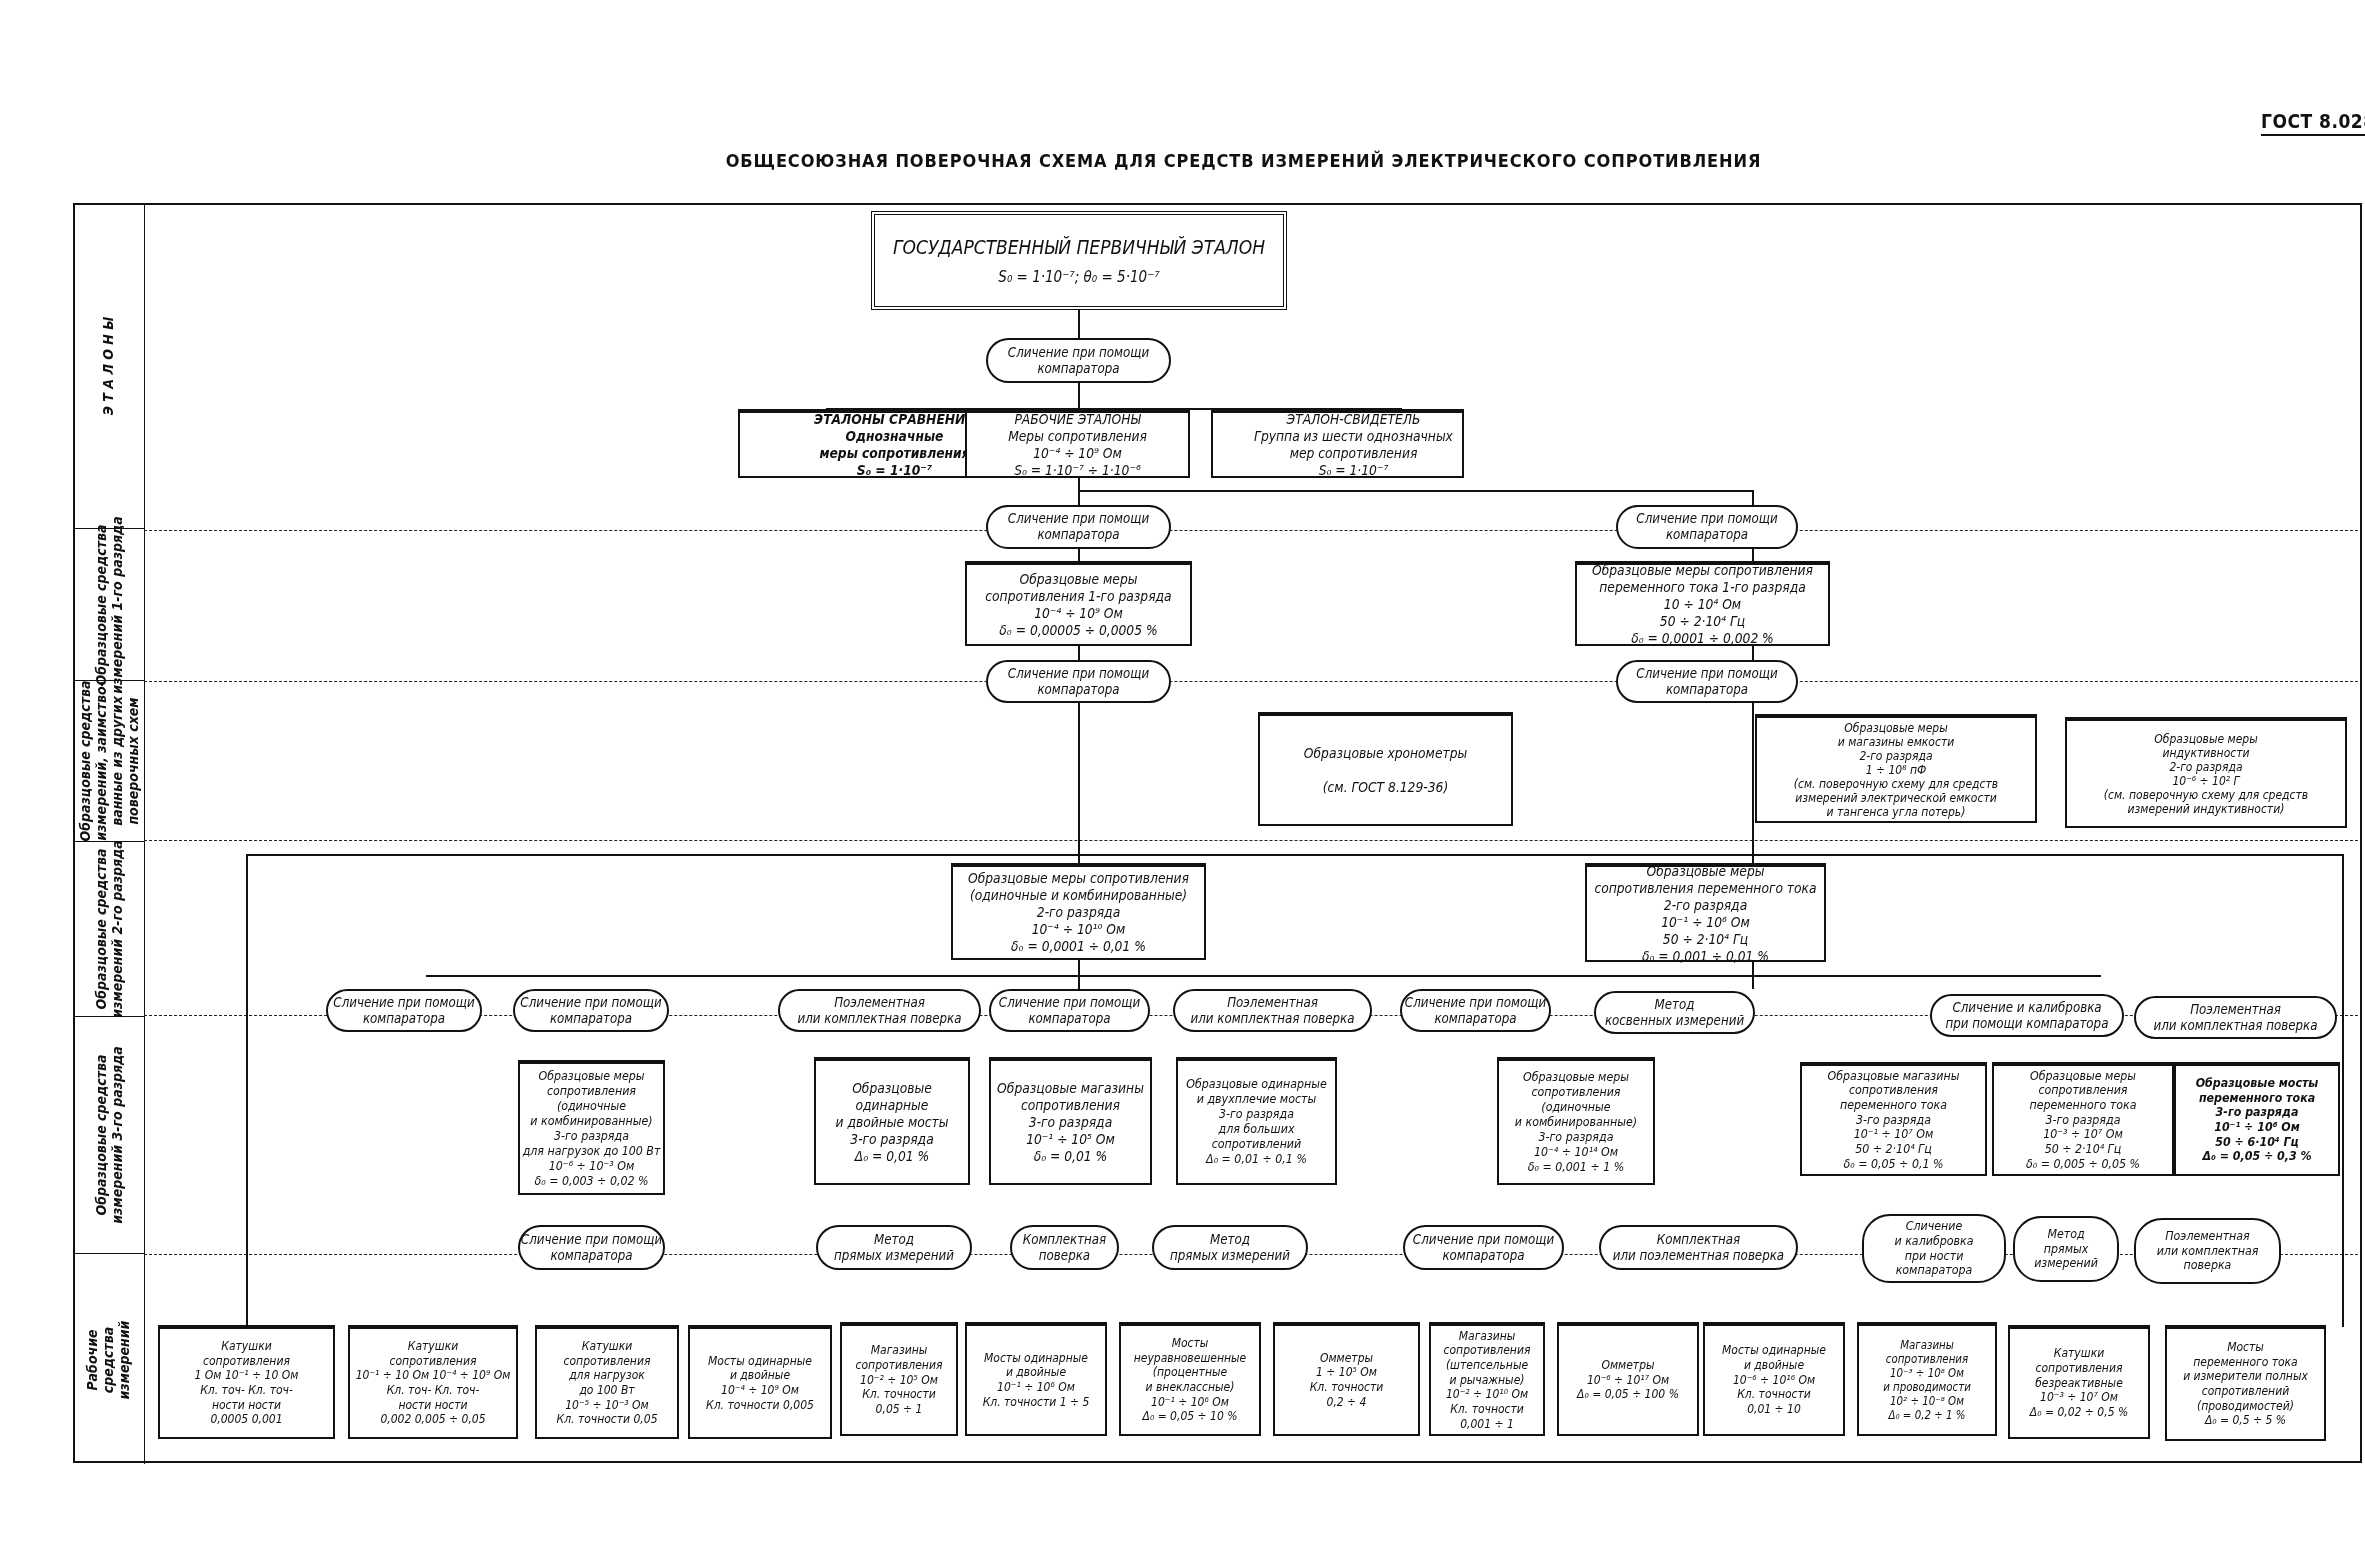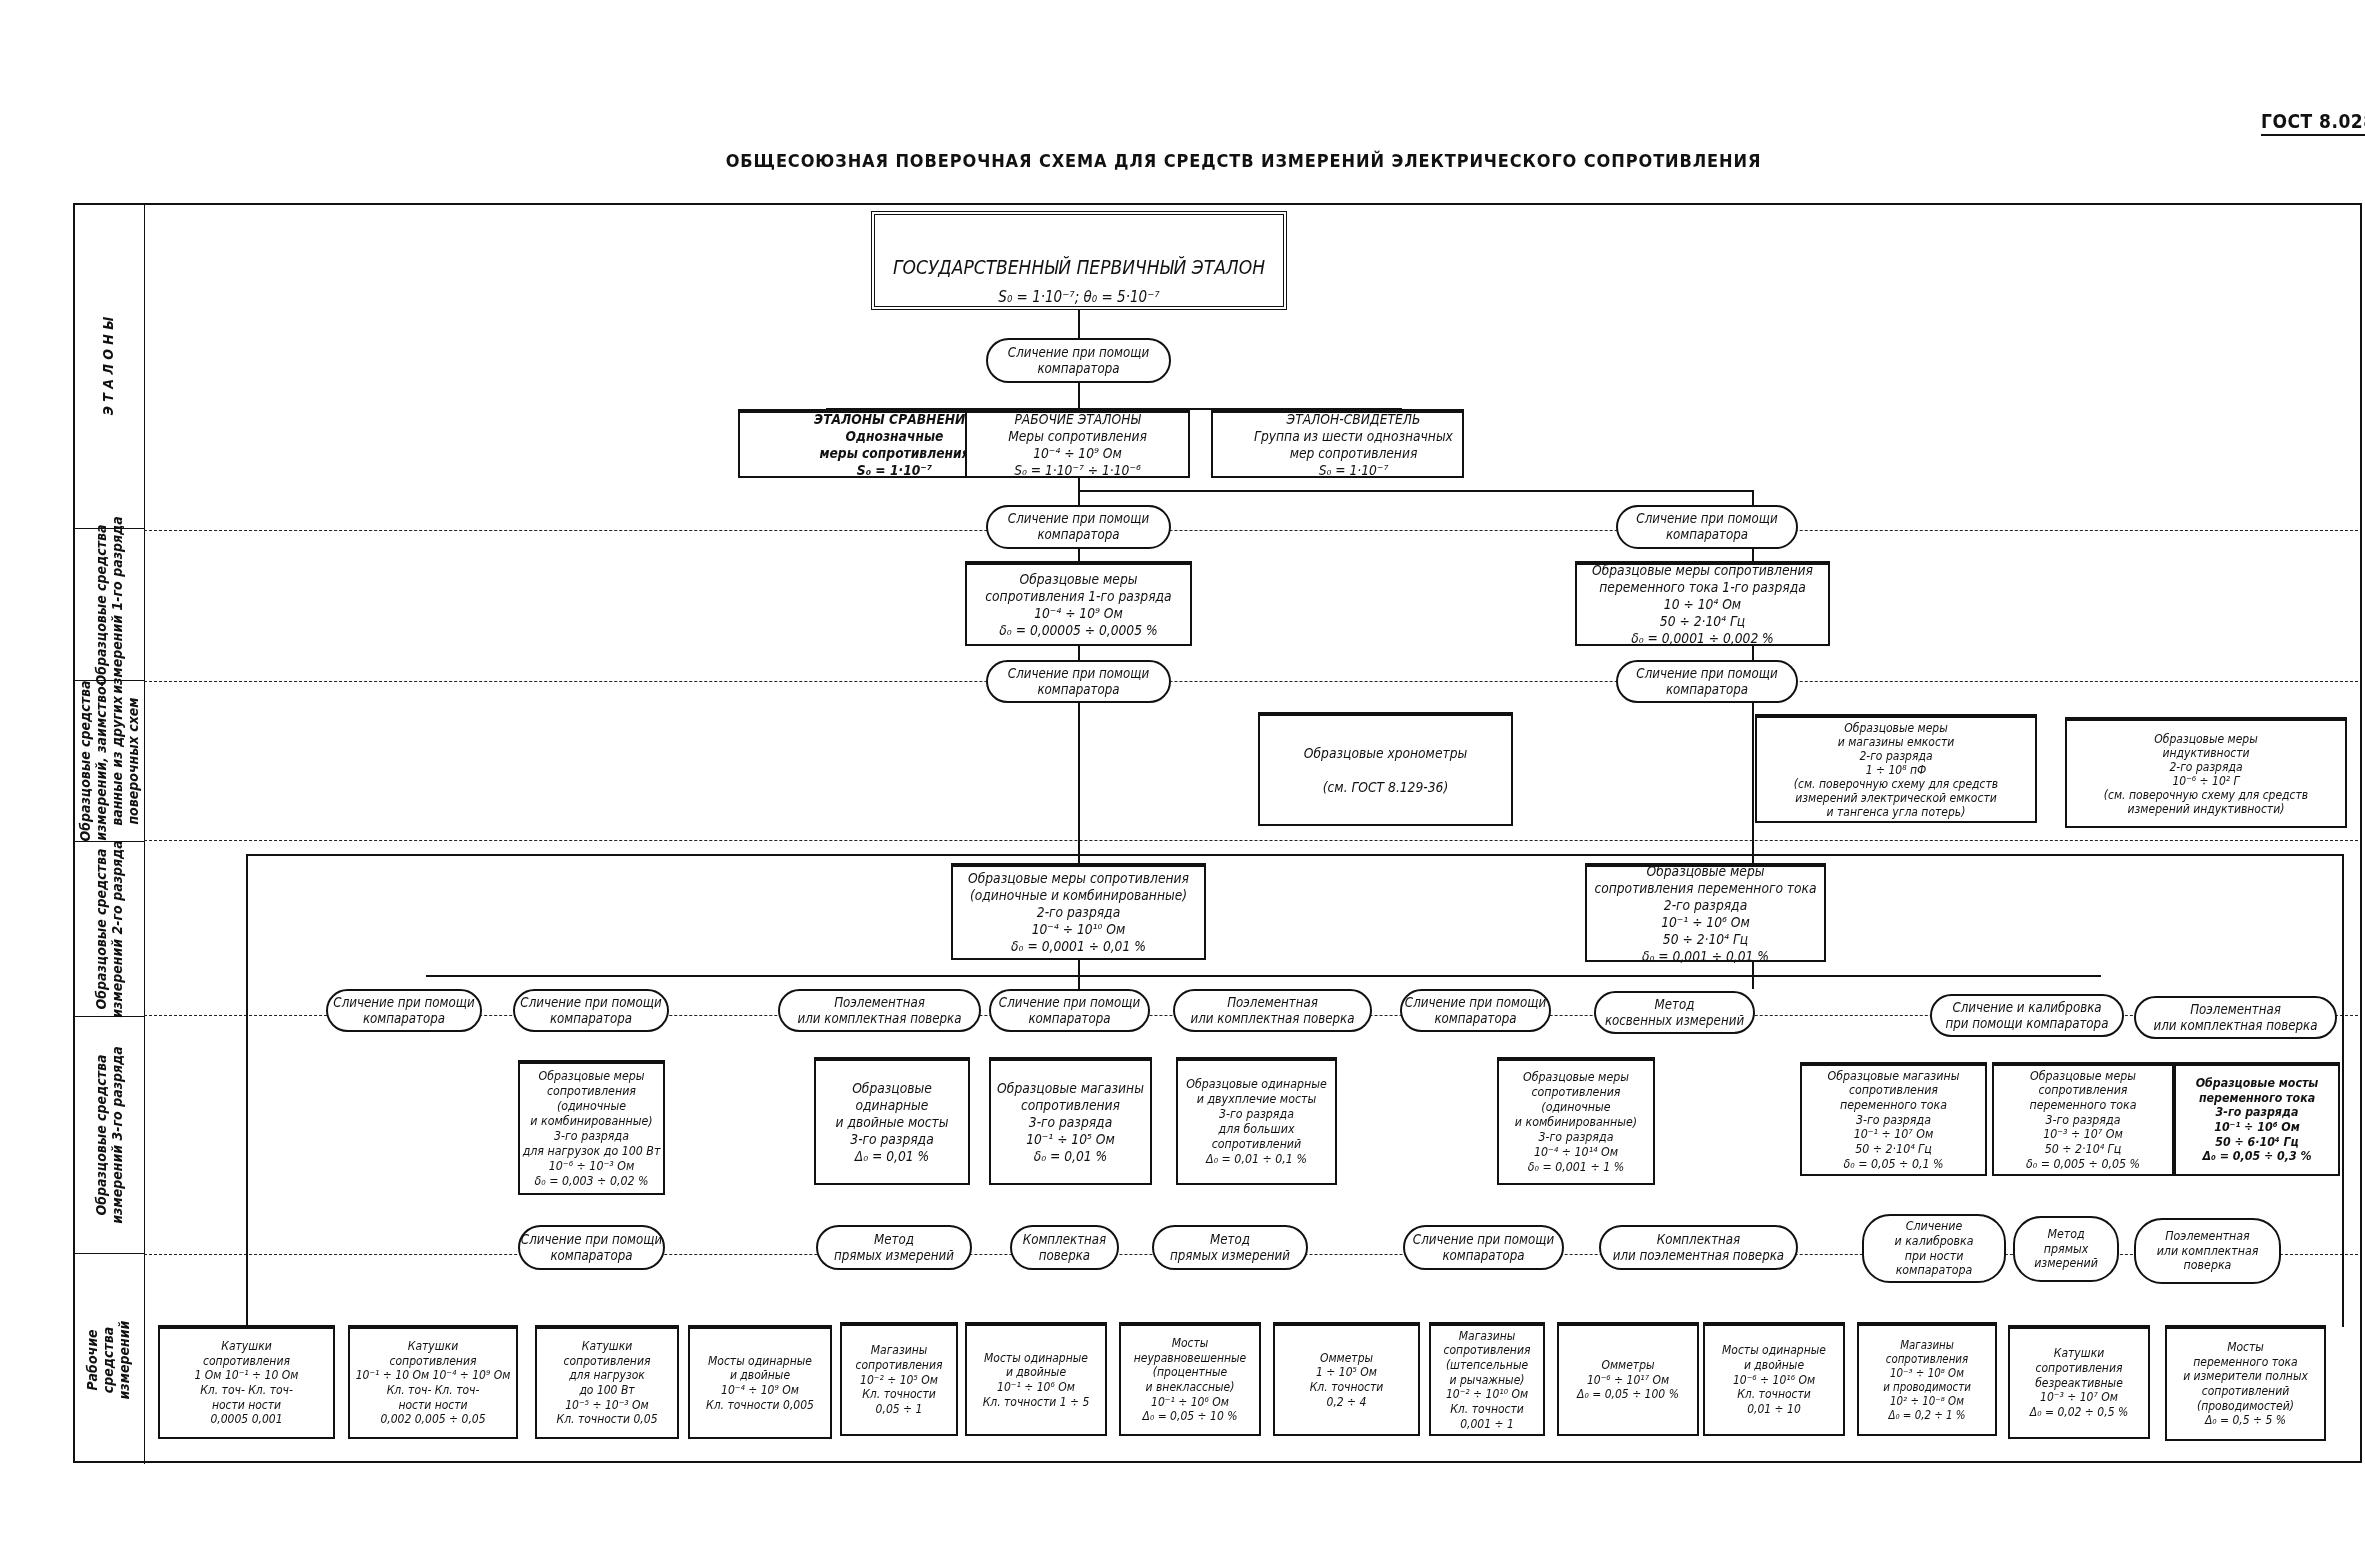--- a/index.html
+++ b/index.html
@@ -5,21 +5,21 @@
   html,body{margin:0;padding:0;background:#fff;}
   body{width:2487px;height:1565px;position:relative;overflow:hidden;font-family:"DejaVu Sans Condensed","DejaVu Sans",sans-serif;color:#111;}
   .hdr-code{position:absolute;left:2261px;top:110px;font-size:19px;font-weight:bold;letter-spacing:0.5px;border-bottom:2.8px solid #111;padding-bottom:1.9px;}
   .title{position:absolute;left:0;width:2487px;top:150px;text-align:center;font-size:18px;font-weight:bold;letter-spacing:0.9px;}
   .frame{position:absolute;left:73px;top:203px;width:2285px;height:1256px;border:2.4px solid #111;}
   .sidecol{position:absolute;left:73px;top:203px;width:71px;height:1261px;border-right:1.9px solid #111;}
   .rowlabel{position:absolute;left:73px;width:71px;display:flex;align-items:center;justify-content:center;border-bottom:1.4px solid #111;box-sizing:border-box;}
   .rowlabel span{display:block;transform:rotate(-90deg);white-space:pre;text-align:center;font-style:italic;font-weight:bold;font-size:14px;line-height:16px;}
   .dash{position:absolute;left:144px;width:2214px;border-top:1.9px dashed #222;height:0;}
   .box{position:absolute;border:2.4px solid #111;border-top-width:4.3px;background:#fff;box-sizing:border-box;display:flex;align-items:center;justify-content:center;text-align:center;white-space:pre-line;font-style:italic;font-size:13.7px;line-height:17px;}
-  .box.dbl{border:4.7px double #111;justify-content:flex-end;}
+  .box.dbl{border:4.7px double #111;}
   .pill{position:absolute;border:2.4px solid #111;border-radius:28px;background:#fff;box-sizing:border-box;display:flex;align-items:center;justify-content:center;text-align:center;white-space:pre-line;font-style:italic;font-size:13.2px;line-height:16px;}
   .line{position:absolute;background:#111;}
   .v{width:1.9px;}
   .h{height:2.4px;}
   .big{font-size:19px;line-height:25.5px;font-style:italic;}
 </style>
 </head>
 <body>
 
 <div class="hdr-code">ГОСТ 8.028—75</div>

